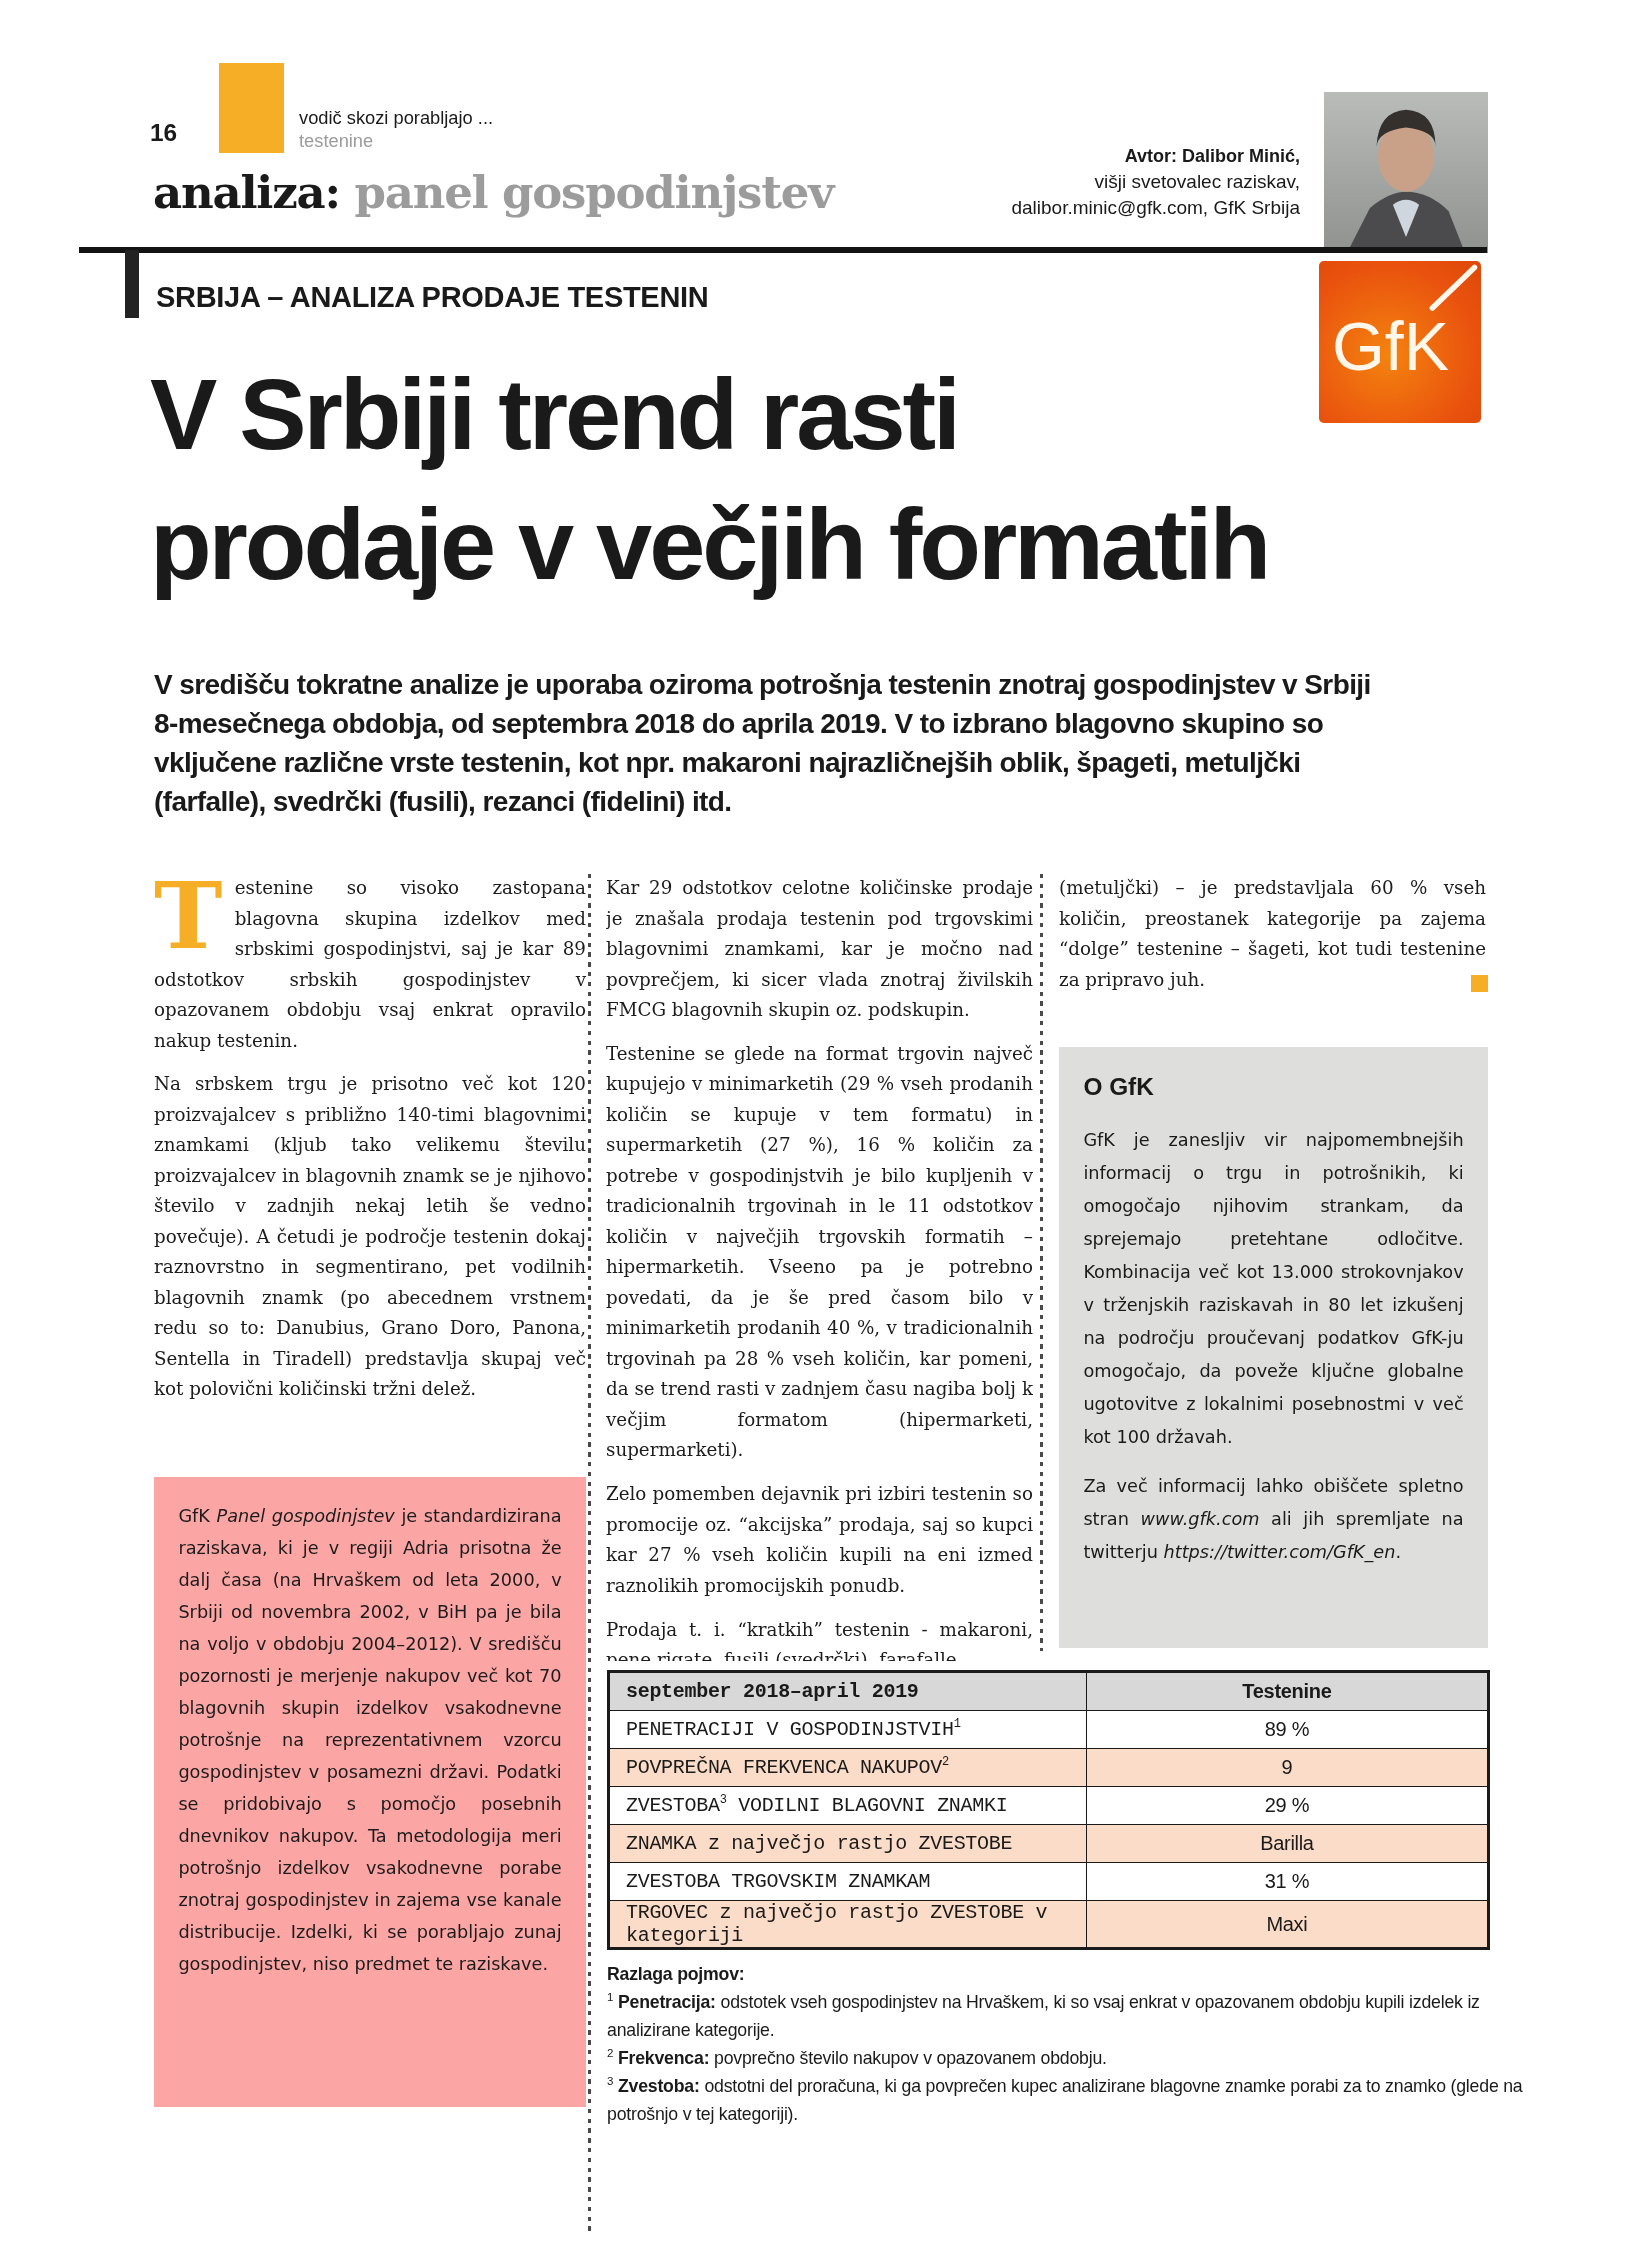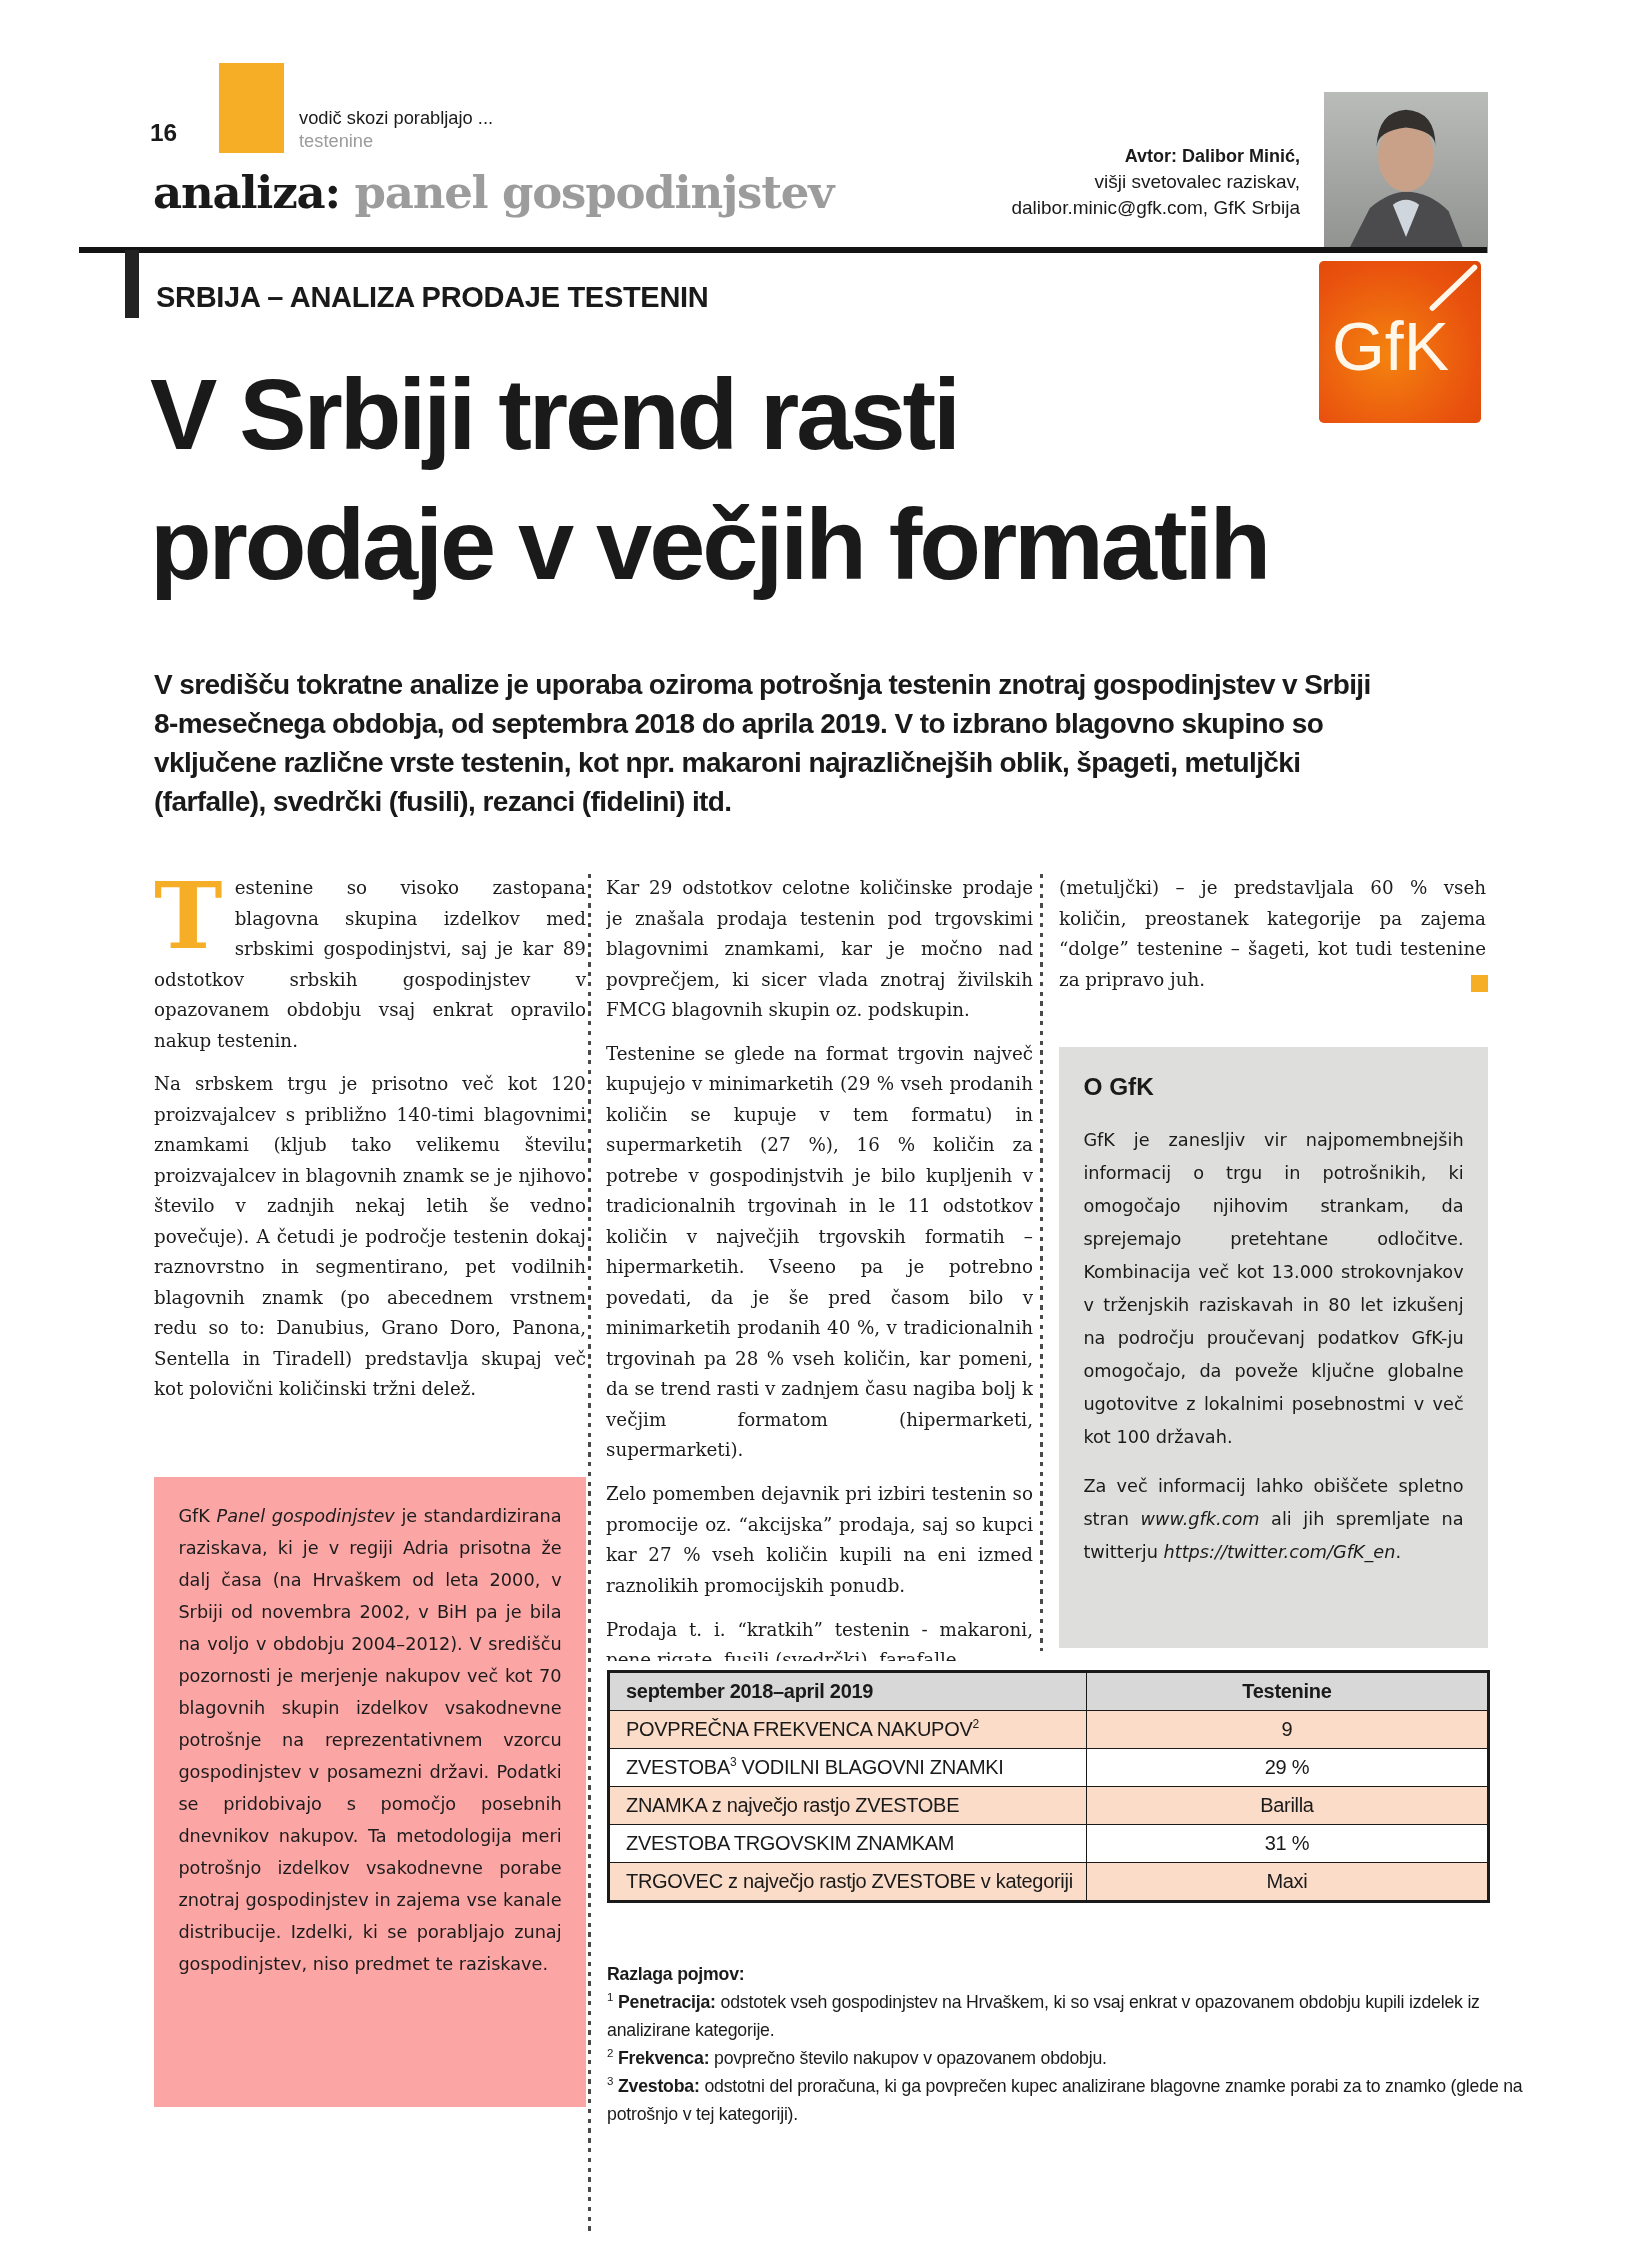--- a/index.html
+++ b/index.html
@@ -53,21 +53,21 @@
 
   
   .datatable{position:absolute;left:607px;top:1670px;width:883px;border-collapse:collapse;
              font:20px "Liberation Sans",sans-serif;letter-spacing:-0.3px;background:#fff;}
   .datatable td{border:1.8px solid #1a1a1a;height:37px;padding:0 4.9px 0 16px;}
   .datatable{border:3.1px solid #1a1a1a;}
   .datatable .val{text-align:center;padding:0;}
   .datatable .hdr td{background:#D8D8D8;font-weight:bold;}
   .datatable .pink td{background:#FBDCC8;}
   .datatable sup{font-size:60%;line-height:0;}
-  .datatable .c1{width:455px;}
+  .datatable .c1{width:455px;font-family:Liberation Mono, monospace;}
 
   
   .footnotes{position:absolute;left:607px;top:1960px;width:916px;font:17.7px/28px "Liberation Sans",sans-serif;letter-spacing:-0.2px;}
   .footnotes .fn-title{font-weight:bold;}
   .footnotes sup{font-size:65%;line-height:0;}
   .footnotes b{font-weight:bold;}
 </style>
 </head>
 <body>
 
@@ -159,20 +159,24 @@
     <p>GfK je zanesljiv vir najpomembnejših informacij o trgu in potrošnikih, ki omogočajo njihovim strankam, da sprejemajo pretehtane odločitve. Kombinacija več kot 13.000 strokovnjakov v trženjskih raziskavah in 80 let izkušenj na področju proučevanj podatkov GfK-ju omogočajo, da poveže ključne globalne ugotovitve z lokalnimi posebnostmi v več kot 100 državah.</p>
     <p><span>Za več informacij lahko obiščete spletno stran </span><span class="link">www.gfk.com</span><span> ali jih spremljate na twitterju </span><span class="link">https://twitter.com/GfK_en</span><span>.</span></p>
   </div>
 
   <table class="datatable">
     <tbody>
       <tr class="hdr">
         <td class="c1">september 2018–april 2019</td>
         <td class="val">Testenine</td>
       </tr>
+      <tr>
+        <td class="c1"><span>PENETRACIJI V GOSPODINJSTVIH</span><sup>1</sup><span></span></td>
+        <td class="val">89 %</td>
+      </tr>
       <tr class="pink">
         <td class="c1"><span>POVPREČNA FREKVENCA NAKUPOV</span><sup>2</sup><span></span></td>
         <td class="val">9</td>
       </tr>
       <tr>
         <td class="c1"><span>ZVESTOBA</span><sup>3</sup><span> VODILNI BLAGOVNI ZNAMKI</span></td>
         <td class="val">29 %</td>
       </tr>
       <tr class="pink">
         <td class="c1"><span>ZNAMKA z največjo rastjo ZVESTOBE</span><sup></sup><span></span></td>

